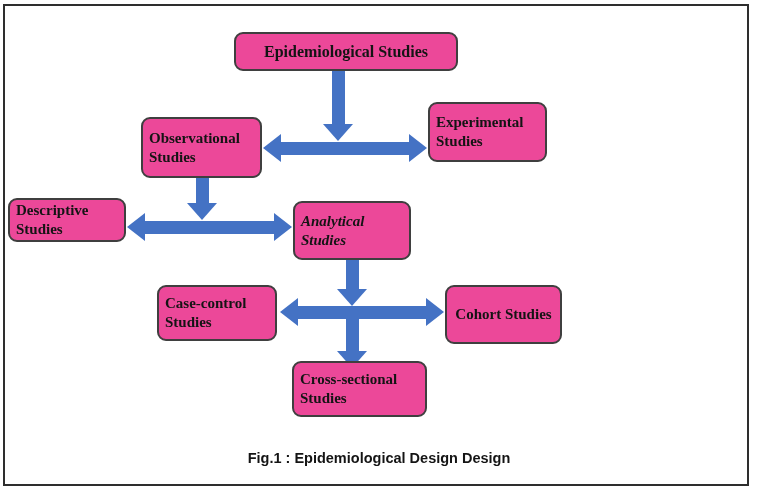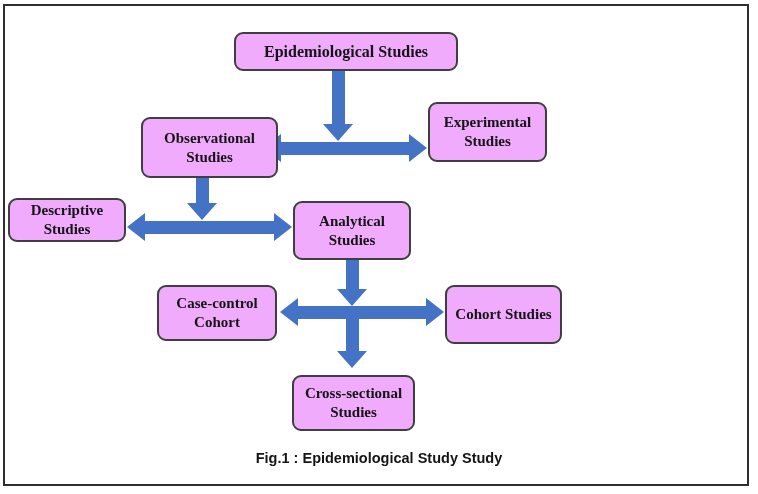--- a/index.html
+++ b/index.html
@@ -12,26 +12,25 @@
   
   .frame {
     position: absolute; left: 3px; top: 4px; width: 746px; height: 482px;
     border: 2px solid var(--color-frame-border, #2e2e2e);
     box-sizing: border-box;
     background: transparent;
   }
   
   .node {
     position: absolute;
-    background: #f0abfc;
+    background: #ec4899;
     border: 2px solid var(--color-box-border, #3f3f3f);
     border-radius: 9px;
     box-sizing: border-box;
     display: flex; align-items: center; justify-content: center;
-    text-align: center;
     font-family: "Liberation Serif", serif;
     font-weight: 700;
     font-size: 15px;
     line-height: 1.25;
     color: var(--color-text, #141414);
     padding: 2px 6px;
     z-index: 2;
   }
   .node.top { font-size: 16px; }
   
@@ -77,33 +76,33 @@
     z-index: 2;
   }
 </style>
 </head>
 <body>
 
 <div class="frame"></div>
 
 <div class="node top" style="left:234px; top:32px; width:224px; height:39px;">Epidemiological Studies</div>
 
-<div class="node" style="left:141px; top:117px; width:137px; height:61px;">Observational Studies</div>
+<div class="node" style="left:141px; top:117px; width:121px; height:61px;">Observational Studies</div>
 
 <div class="node" style="left:428px; top:102px; width:119px; height:60px;">Experimental Studies</div>
 
 <div class="node" style="left:8px; top:198px; width:118px; height:44px;">Descriptive Studies</div>
 
-<div class="node" style="left:293px; top:201px; width:118px; height:59px;">Analytical Studies</div>
+<div class="node" style="left:293px; top:201px; width:118px; height:59px;font-style:italic;">Analytical Studies</div>
 
-<div class="node" style="left:157px; top:285px; width:120px; height:56px;">Case-control Cohort</div>
+<div class="node" style="left:157px; top:285px; width:120px; height:56px;">Case-control Studies</div>
 
 <div class="node" style="left:445px; top:285px; width:117px; height:59px;">Cohort Studies</div>
 
-<div class="node" style="left:292px; top:375px; width:123px; height:56px;">Cross-sectional Studies</div>
+<div class="node" style="left:292px; top:361px; width:135px; height:56px;">Cross-sectional Studies</div>
 
 <div class="arrow-v" style="left:323px; top:71px; height:70px;">
   <div class="shaft-v"></div>
   <div class="head-down"></div>
 </div>
 
 <div class="arrow-h" style="left:263px; top:134px; width:164px;">
   <div class="head-left"></div>
   <div class="shaft-h"></div>
   <div class="head-right"></div>
@@ -129,13 +128,13 @@
   <div class="head-left"></div>
   <div class="shaft-h"></div>
   <div class="head-right"></div>
 </div>
 
 <div class="arrow-v" style="left:337px; top:319px; height:49px;">
   <div class="shaft-v"></div>
   <div class="head-down"></div>
 </div>
 
-<div class="caption">Fig.1 : Epidemiological Study Study</div>
+<div class="caption">Fig.1 : Epidemiological Design Design</div>
 
 </body></html>

